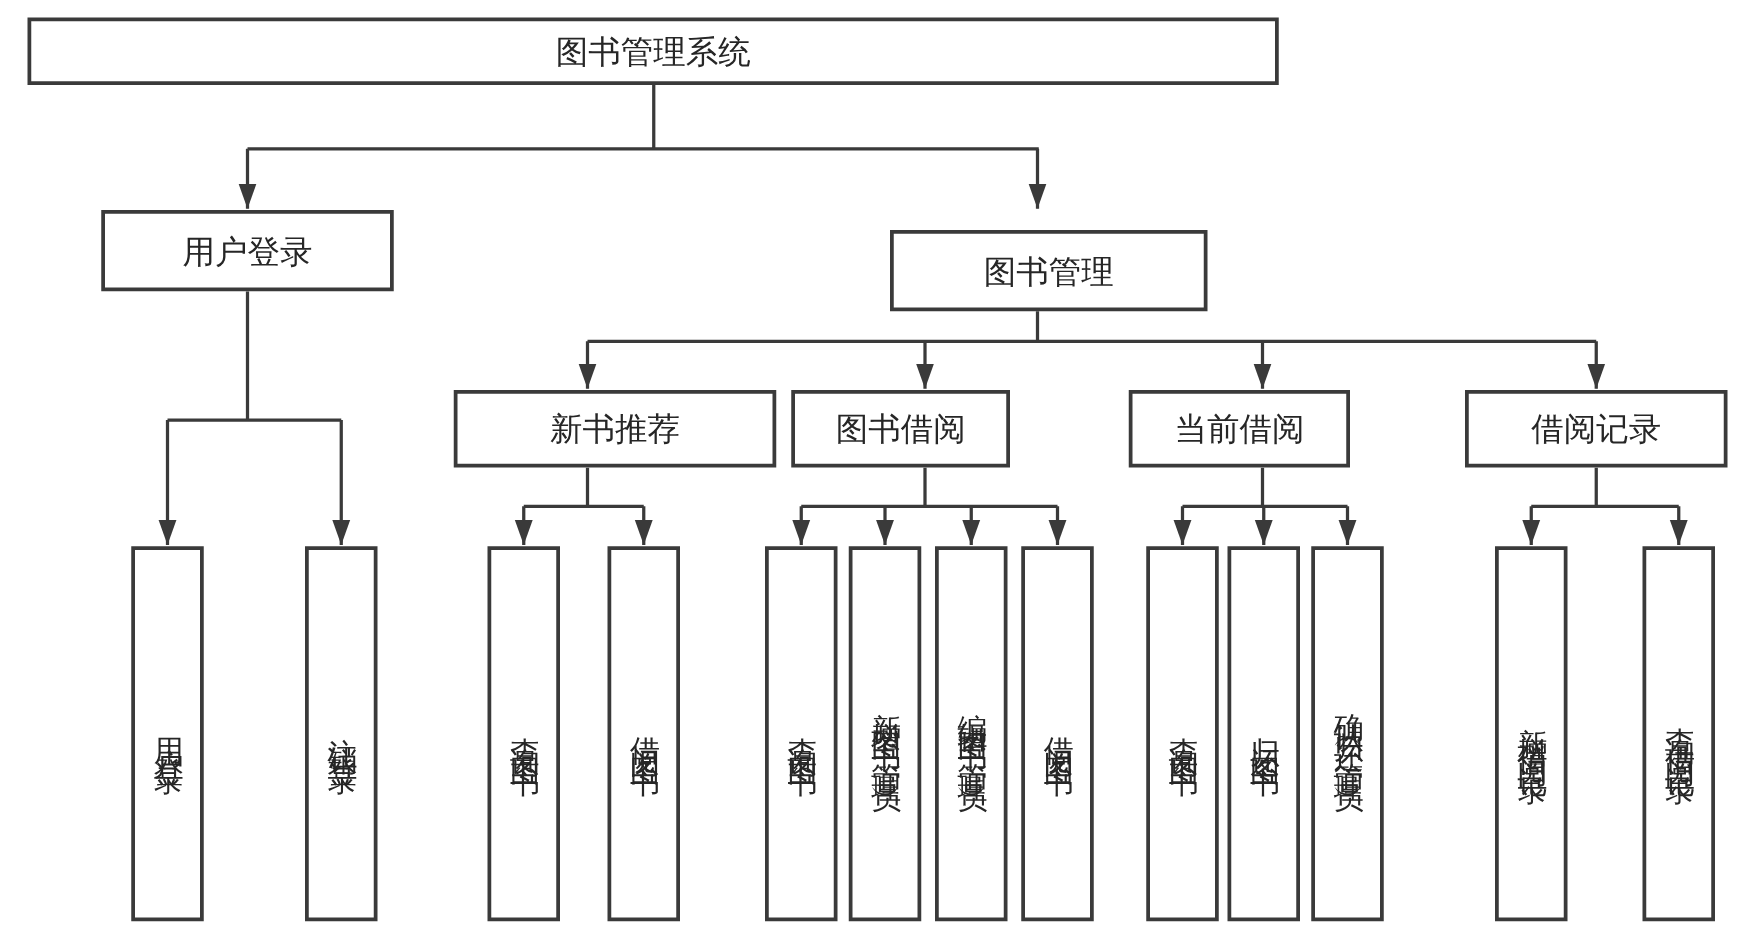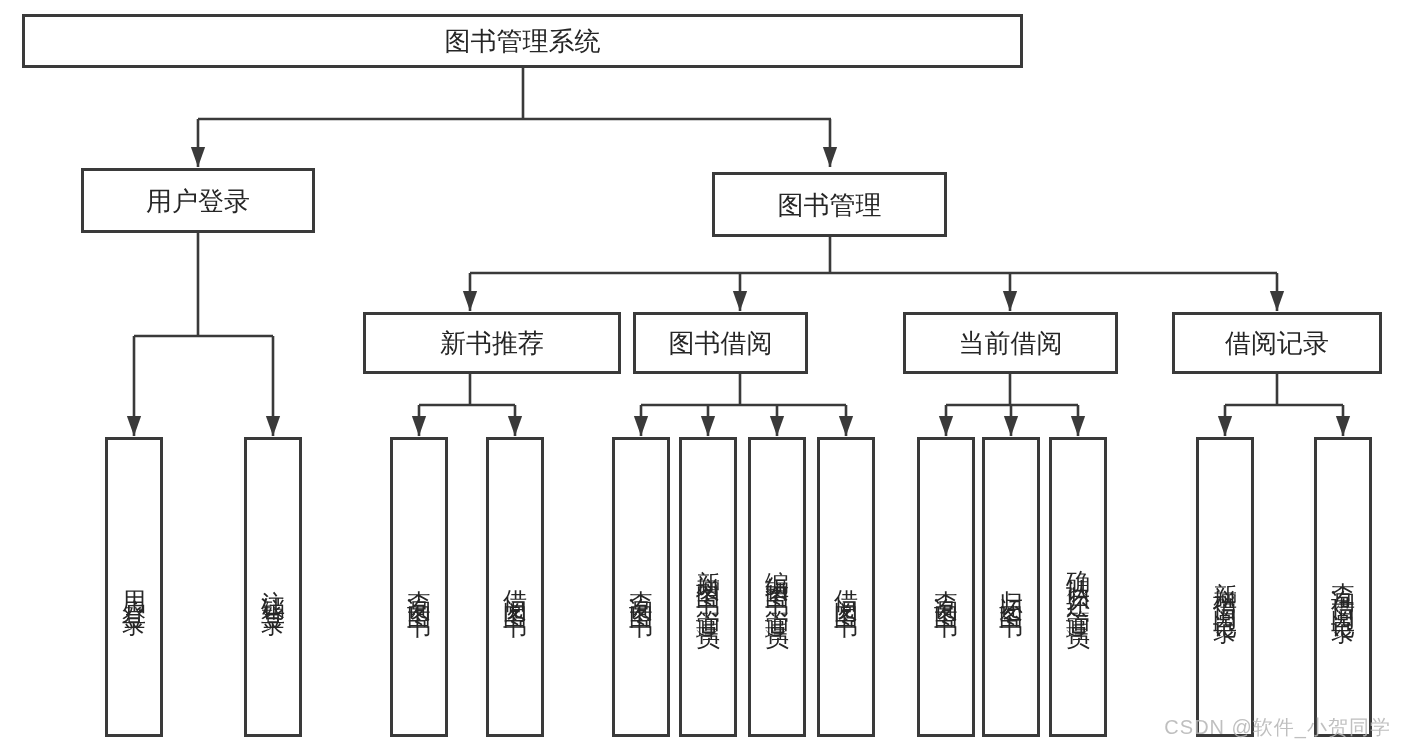--- a/index.html
+++ b/index.html
@@ -96,31 +96,31 @@
     <path class="ar" d="M1343,405 V436" marker-end="url(#arrowhead)"></path>
   </svg>
 
   <div class="box h" style="left:22px;top:14px;width:1001px;height:54px">
     <span>图书管理系统</span>
   </div>
 
   <div class="box h" style="left:81px;top:168px;width:234px;height:65px">
     <span>用户登录</span>
   </div>
-  <div class="box h" style="left:712px;top:172px;width:235px;height:65px">
+  <div class="box h" style="left:712px;top:184px;width:254px;height:65px">
     <span>图书管理</span>
   </div>
 
   <div class="box h" style="left:363px;top:312px;width:258px;height:62px">
     <span>新书推荐</span>
   </div>
   <div class="box h" style="left:633px;top:312px;width:175px;height:62px">
     <span>图书借阅</span>
   </div>
-  <div class="box h" style="left:903px;top:312px;width:215px;height:62px">
+  <div class="box h" style="left:903px;top:312px;width:177px;height:62px">
     <span>当前借阅</span>
   </div>
   <div class="box h" style="left:1172px;top:312px;width:210px;height:62px">
     <span>借阅记录</span>
   </div>
 
   <div class="box v" style="left:105px;top:437px;width:58px;height:300px">
     <span>用户登录</span>
   </div>
   <div class="box v" style="left:244px;top:437px;width:58px;height:300px">
@@ -157,15 +157,14 @@
     <span>确认归还（管理员）</span>
   </div>
 
   <div class="box v" style="left:1196px;top:437px;width:58px;height:300px">
     <span>新增借阅记录</span>
   </div>
   <div class="box v" style="left:1314px;top:437px;width:58px;height:300px">
     <span>查询借阅记录</span>
   </div>
 
-  <div class="watermark">CSDN @软件_小贺同学</div>
 
 </div>
 
 </body></html>

